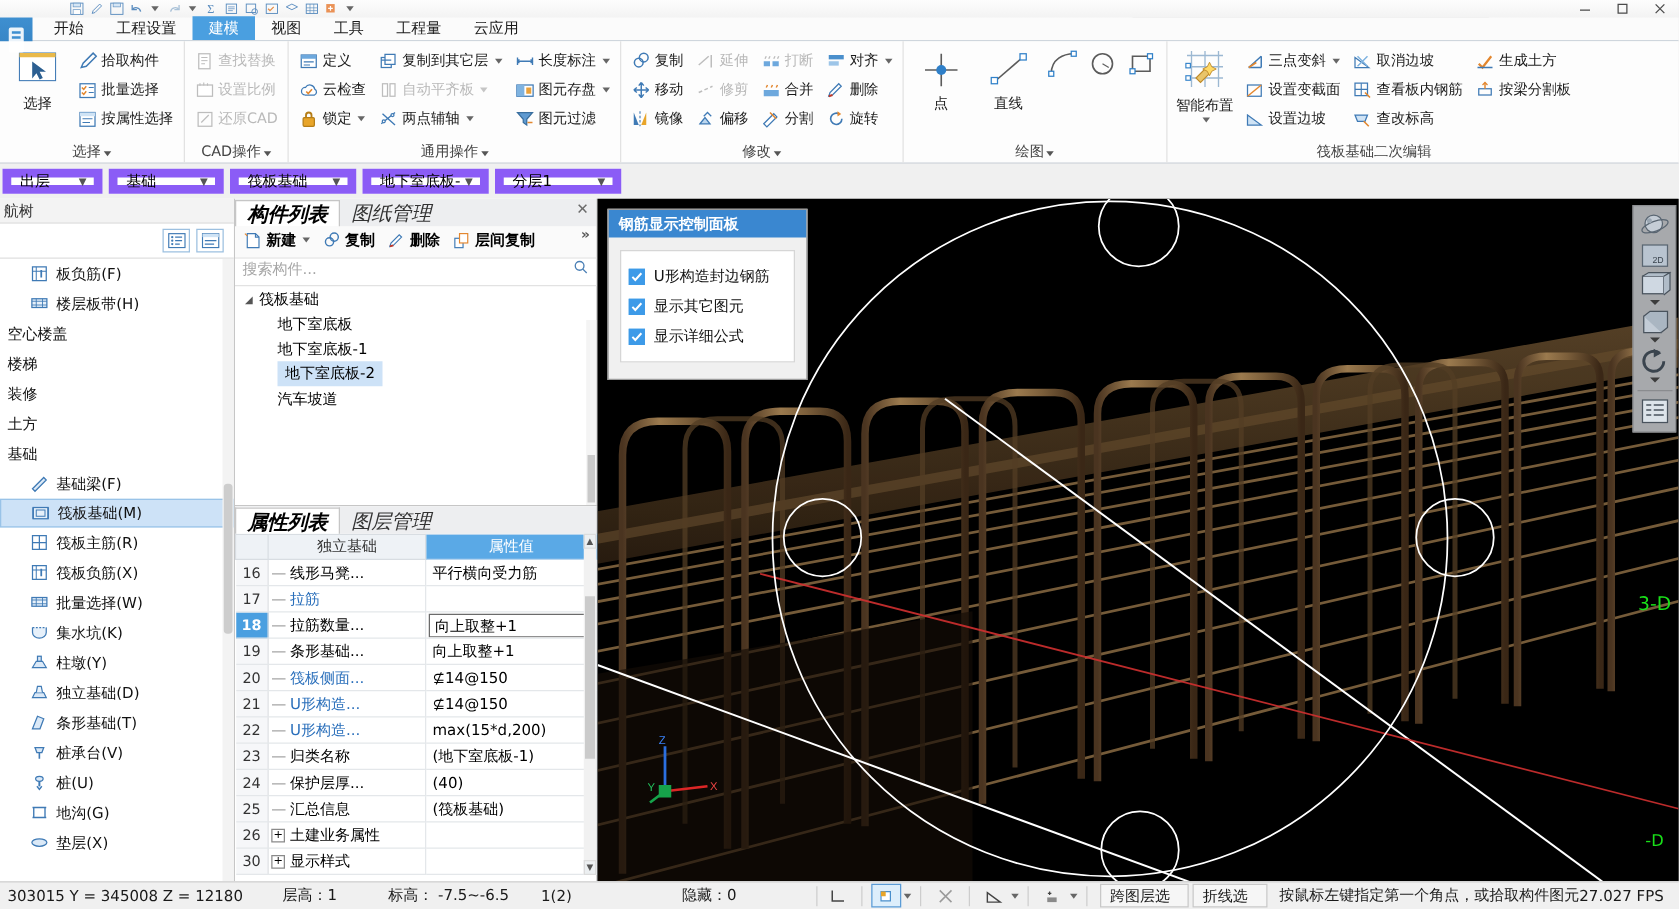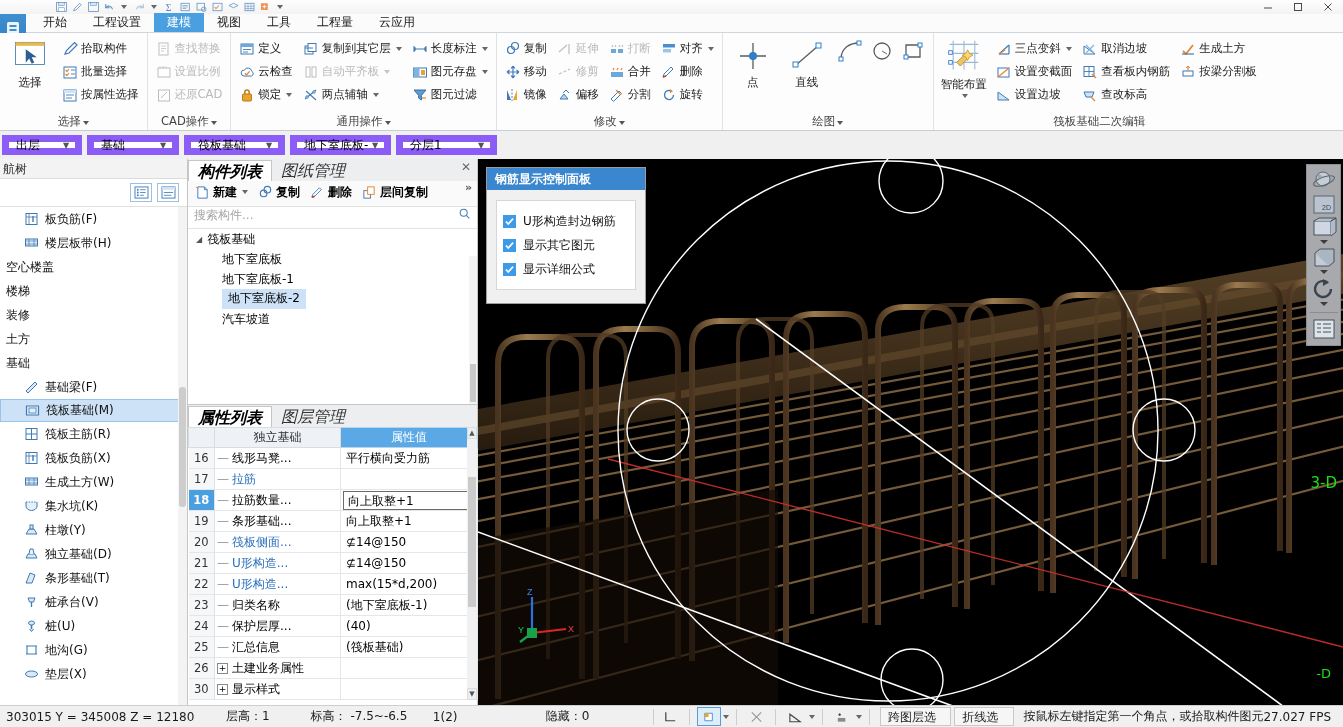--- a/index.html
+++ b/index.html
@@ -844,21 +844,21 @@
             <path d="M5 2.5v11M2 6h11" stroke="#3f7ab5" stroke-width=".8"></path>
             <path d="M9 5v6" stroke="#3f7ab5" stroke-width="1.4"></path>
           </svg>
           <span>筏板负筋(X)</span>
         </div>
         <div class="navitem lvl1">
           <svg class="nic" viewBox="0 0 16 16">
             <rect x="1.5" y="4" width="12" height="7" fill="#e6f0fa" stroke="#3f7ab5"></rect>
             <path d="M1.5 6h12M1.5 9h12M5 4v7M10 4v7" stroke="#3f7ab5" stroke-width=".7"></path>
           </svg>
-          <span>生成土方(W)</span>
+          <span>批量选择(W)</span>
         </div>
         <div class="navitem lvl1">
           <svg class="nic" viewBox="0 0 16 16">
             <path d="M2 4v4a5.5 4.5 0 0 0 11 0V4" fill="#e6f0fa" stroke="#3f7ab5"></path>
             <path d="M2 4h11" stroke="#3f7ab5" stroke-dasharray="1.5 1.2"></path>
           </svg>
           <span>集水坑(K)</span>
         </div>
         <div class="navitem lvl1">
           <svg class="nic" viewBox="0 0 16 16">

